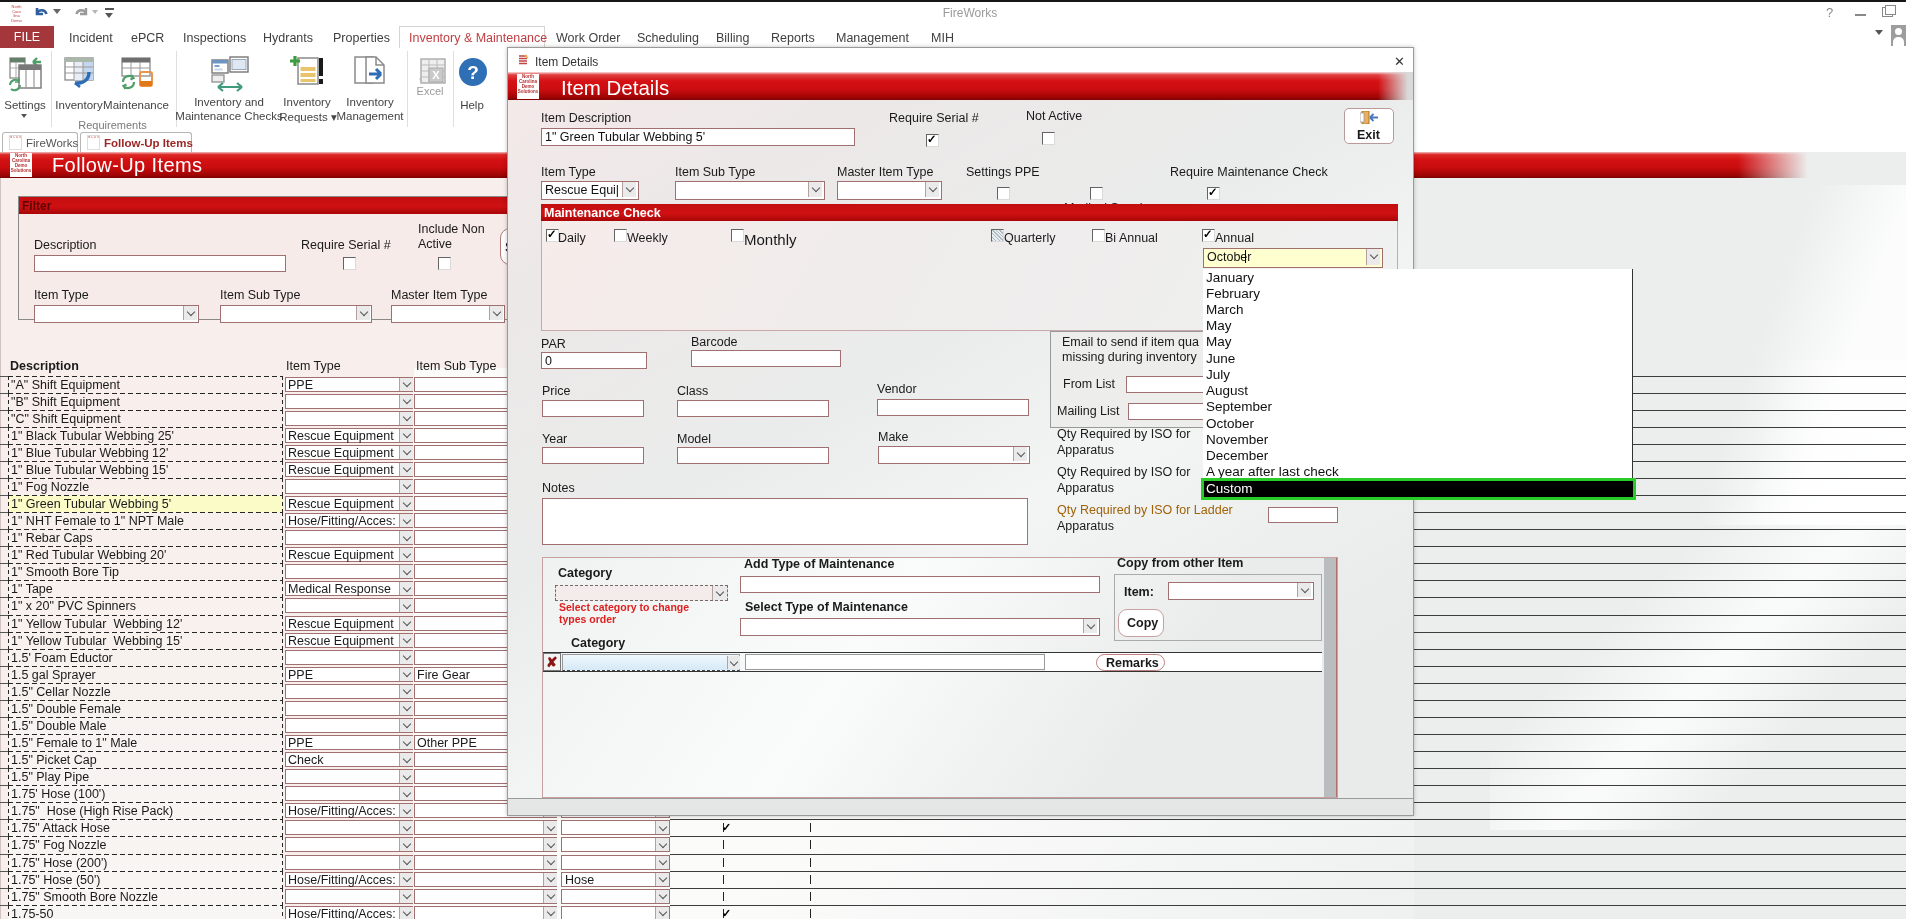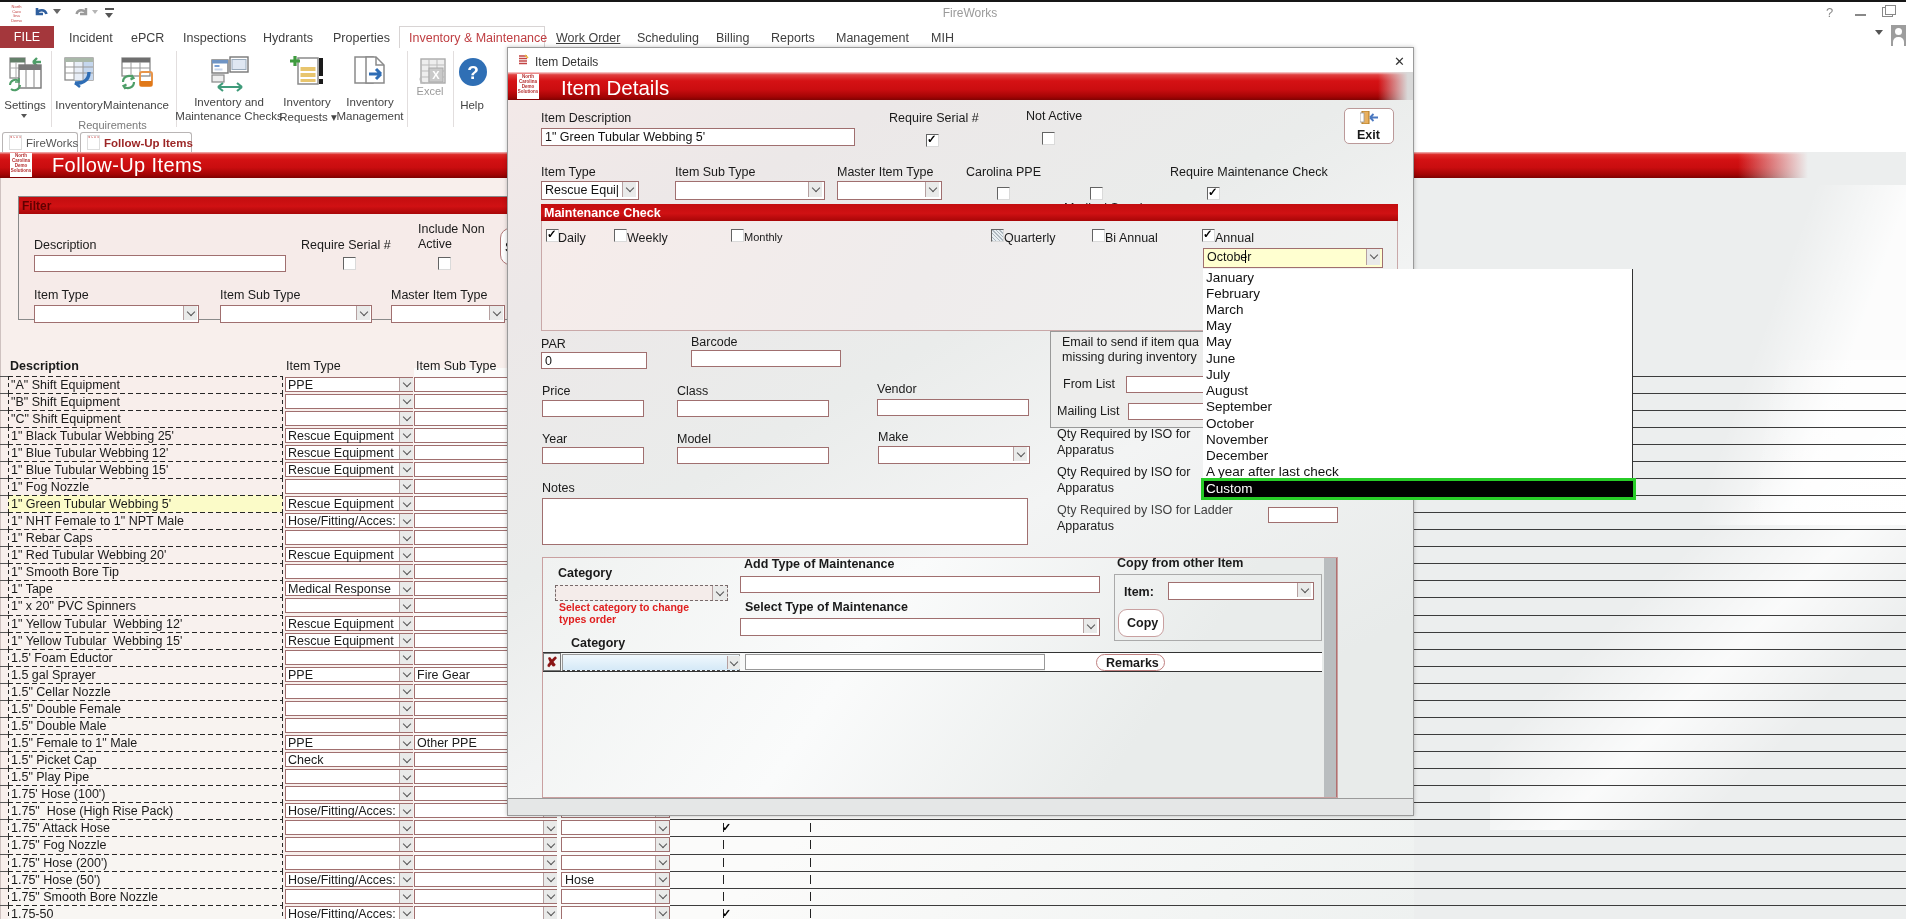--- a/index.html
+++ b/index.html
@@ -40,21 +40,21 @@
 <div class="a" style="left:1855px;top:14px;width:11px;height:2px;background:#888;"></div>
 <div class="a" style="left:1882px;top:7px;width:9px;height:8px;border:1px solid #888;"></div>
 <div class="a" style="left:1885px;top:5px;width:9px;height:8px;border:1px solid #888;background:#fff;"></div>
 <div class="a" style="left:0;top:26px;width:1906px;height:22px;background:#fff;border-bottom:1px solid #d8d4d4;"></div>
 <div class="a" style="left:0;top:26px;width:54px;height:22px;background:#a4373c;color:#fff;font-size:12.5px;text-align:center;line-height:22px;">FILE</div>
 <div class="a" style="left:69px;top:31px;font-size:12.5px;color:#3f3f3f;">Incident</div>
 <div class="a" style="left:131px;top:31px;font-size:12.5px;color:#3f3f3f;">ePCR</div>
 <div class="a" style="left:183px;top:31px;font-size:12.5px;color:#3f3f3f;">Inspections</div>
 <div class="a" style="left:263px;top:31px;font-size:12.5px;color:#3f3f3f;">Hydrants</div>
 <div class="a" style="left:333px;top:31px;font-size:12.5px;color:#3f3f3f;">Properties</div>
-<div class="a" style="left:556px;top:31px;font-size:12.5px;color:#3f3f3f;text-decoration:underline;">Work Order</div>
+<div class="a" style="left:556px;top:31px;font-size:12.5px;color:#3f3f3f;">Work Order</div>
 <div class="a" style="left:637px;top:31px;font-size:12.5px;color:#3f3f3f;">Scheduling</div>
 <div class="a" style="left:716px;top:31px;font-size:12.5px;color:#3f3f3f;">Billing</div>
 <div class="a" style="left:771px;top:31px;font-size:12.5px;color:#3f3f3f;">Reports</div>
 <div class="a" style="left:836px;top:31px;font-size:12.5px;color:#3f3f3f;">Management</div>
 <div class="a" style="left:931px;top:31px;font-size:12.5px;color:#3f3f3f;">MIH</div>
 <div class="a" style="left:399px;top:26px;width:146px;height:22px;background:#fff;border:1px solid #d8d4d4;border-bottom:none;box-sizing:border-box;"></div>
 <div class="a" style="left:409px;top:31px;font-size:12.5px;color:#bf3e42;">Inventory &amp; Maintenance</div>
 <div class="a" style="left:1875px;top:30px;width:0;height:0;border-left:4px solid transparent;border-right:4px solid transparent;border-top:5px solid #555;"></div>
 <div class="a" style="left:1891px;top:25px;width:15px;height:21px;background:#9d9d9d;"></div>
 <div class="a" style="left:1895px;top:28px;width:7px;height:7px;border-radius:50%;background:#fff;"></div>
@@ -628,37 +628,37 @@
 <div class="inp" style="left:541px;top:181px;width:96px;height:17px;background:#fff;">
     <div style="font-size:12.5px;color:#111;padding:1px 0 0 3px;white-space:nowrap;">Rescue Equi|</div>
   </div>
 <div class="dd" style="left:622px;top:182px;width:13px;height:15px;line-height:15px;"></div>
 <div class="a" style="left:675px;top:165px;font-size:12.5px;color:#1a1a1a;white-space:nowrap;">Item Sub Type</div>
 <div class="inp" style="left:675px;top:181px;width:148px;height:17px;background:#fff;"></div>
 <div class="dd" style="left:808px;top:182px;width:13px;height:15px;line-height:15px;"></div>
 <div class="a" style="left:837px;top:165px;font-size:12.5px;color:#1a1a1a;white-space:nowrap;">Master Item Type</div>
 <div class="inp" style="left:837px;top:181px;width:103px;height:17px;background:#fff;"></div>
 <div class="dd" style="left:925px;top:182px;width:13px;height:15px;line-height:15px;"></div>
-<div class="a" style="left:966px;top:165px;font-size:12.5px;color:#1a1a1a;white-space:nowrap;">Carolina PPE</div>
+<div class="a" style="left:966px;top:165px;font-size:12.5px;color:#1a1a1a;white-space:nowrap;">Settings PPE</div>
 <div class="cb" style="left:997px;top:187px;background:#fff;"></div>
 <div class="a" style="left:1064px;top:165px;font-size:12.5px;color:#1a1a1a;white-space:nowrap;margin-top:36px;">Medical Supply</div>
 <div class="cb" style="left:1090px;top:187px;background:#fff;"></div>
 <div class="a" style="left:1170px;top:165px;font-size:12.5px;color:#1a1a1a;white-space:nowrap;">Require Maintenance Check</div>
 <div class="cb" style="left:1207px;top:187px;background:#fff;"></div>
 <div class="chk" style="left:1208px;top:185px;font-size:11.5px;">✓</div>
 <div class="a" style="left:541px;top:204px;width:857px;height:17px;background:linear-gradient(#c30d0f,#d01113 55%,#a80607);"></div>
 <div class="a" style="left:544px;top:206px;font-size:12.5px;color:#fff;font-weight:bold;white-space:nowrap;">Maintenance Check</div>
 <div class="a" style="left:541px;top:221px;width:857px;height:110px;border:1px solid #c9a8a8;border-top:none;box-sizing:border-box;background:linear-gradient(120deg,#f6ecea,#efecec 45%,#eff1f0);"></div>
 <div class="cb" style="left:546px;top:229px;background:#fff;"></div>
 <div class="chk" style="left:547px;top:227px;font-size:11.5px;">✓</div>
 <div class="a" style="left:558px;top:231px;font-size:12.5px;color:#1a1a1a;white-space:nowrap;">Daily</div>
 <div class="cb" style="left:614px;top:229px;background:#fff;"></div>
 <div class="a" style="left:627px;top:231px;font-size:12.5px;color:#1a1a1a;white-space:nowrap;">Weekly</div>
 <div class="cb" style="left:731px;top:229px;background:#fff;"></div>
-<div class="a" style="left:744px;top:231px;font-size:11px;color:#1a1a1a;white-space:nowrap;">Monthly</div>
+<div class="a" style="left:744px;top:231px;font-size:15px;color:#1a1a1a;white-space:nowrap;">Monthly</div>
 <div class="cb" style="left:991px;top:229px;background:repeating-linear-gradient(45deg,#aeb8bf 0 1px,#e8eef2 1px 2.5px);"></div>
 <div class="a" style="left:1004px;top:231px;font-size:12.5px;color:#1a1a1a;white-space:nowrap;">Quarterly</div>
 <div class="cb" style="left:1092px;top:229px;background:#fff;"></div>
 <div class="a" style="left:1105px;top:231px;font-size:12.5px;color:#1a1a1a;white-space:nowrap;">Bi Annual</div>
 <div class="cb" style="left:1202px;top:229px;background:#fff;"></div>
 <div class="chk" style="left:1203px;top:227px;font-size:11.5px;">✓</div>
 <div class="a" style="left:1215px;top:231px;font-size:12.5px;color:#1a1a1a;white-space:nowrap;">Annual</div>
 <div class="a" style="left:541px;top:337px;font-size:12.5px;color:#1a1a1a;white-space:nowrap;">PAR</div>
 <div class="inp" style="left:541px;top:352px;width:104px;height:15px;background:#fff;">
     <div style="font-size:12.5px;color:#111;padding:1px 0 0 3px;white-space:nowrap;">0</div>
@@ -686,21 +686,21 @@
 <div class="a" style="left:1063px;top:377px;font-size:12.5px;color:#1a1a1a;white-space:nowrap;">From List</div>
 <div class="inp" style="left:1126px;top:376px;width:192px;height:15px;background:#fff;"></div>
 <div class="a" style="left:1057px;top:404px;font-size:12.5px;color:#1a1a1a;white-space:nowrap;">Mailing List</div>
 <div class="inp" style="left:1128px;top:403px;width:190px;height:15px;background:#fff;"></div>
 <div class="a" style="left:1057px;top:427px;font-size:12.5px;color:#1a1a1a;white-space:nowrap;">Qty Required by ISO for</div>
 <div class="a" style="left:1057px;top:443px;font-size:12.5px;color:#1a1a1a;white-space:nowrap;">Apparatus</div>
 <div class="inp" style="left:1268px;top:431px;width:68px;height:14px;background:#fff;"></div>
 <div class="a" style="left:1057px;top:465px;font-size:12.5px;color:#1a1a1a;white-space:nowrap;">Qty Required by ISO for</div>
 <div class="a" style="left:1057px;top:481px;font-size:12.5px;color:#1a1a1a;white-space:nowrap;">Apparatus</div>
 <div class="inp" style="left:1268px;top:469px;width:68px;height:14px;background:#fff;"></div>
-<div class="a" style="left:1057px;top:503px;font-size:12.5px;color:#404040;white-space:nowrap;">Qty Required by ISO for Ladder</div>
+<div class="a" style="left:1057px;top:503px;font-size:12.5px;color:#a16207;white-space:nowrap;">Qty Required by ISO for Ladder</div>
 <div class="a" style="left:1057px;top:519px;font-size:12.5px;color:#1a1a1a;white-space:nowrap;">Apparatus</div>
 <div class="inp" style="left:1268px;top:507px;width:68px;height:14px;background:#fff;"></div>
 <div class="a" style="left:542px;top:557px;width:796px;height:241px;border:1px solid #c9a0a0;box-sizing:border-box;background:linear-gradient(125deg,#f0f2f1 0%,#fafbfb 40%,#e9eceb 75%);"></div>
 <div class="a" style="left:1324px;top:558px;width:13px;height:239px;background:#b9bdbf;border-right:1px solid #b07070;box-sizing:border-box;"></div>
 <div class="a" style="left:558px;top:566px;font-size:12.5px;color:#1a1a1a;font-weight:bold;white-space:nowrap;">Category</div>
 <div class="a" style="left:555px;top:585px;width:173px;height:16px;border:1px dashed #776a6a;box-sizing:border-box;background:#f4ecea;"></div>
 <div class="dd" style="left:712px;top:586px;width:14px;height:14px;"></div>
 <div class="a" style="left:559px;top:601px;font-size:10.5px;color:#e02020;font-weight:bold;white-space:nowrap;">Select category to change</div>
 <div class="a" style="left:559px;top:613px;font-size:10.5px;color:#e02020;font-weight:bold;white-space:nowrap;">types order</div>
 <div class="a" style="left:744px;top:557px;font-size:12.5px;color:#1a1a1a;font-weight:bold;white-space:nowrap;">Add Type of Maintenance</div>

